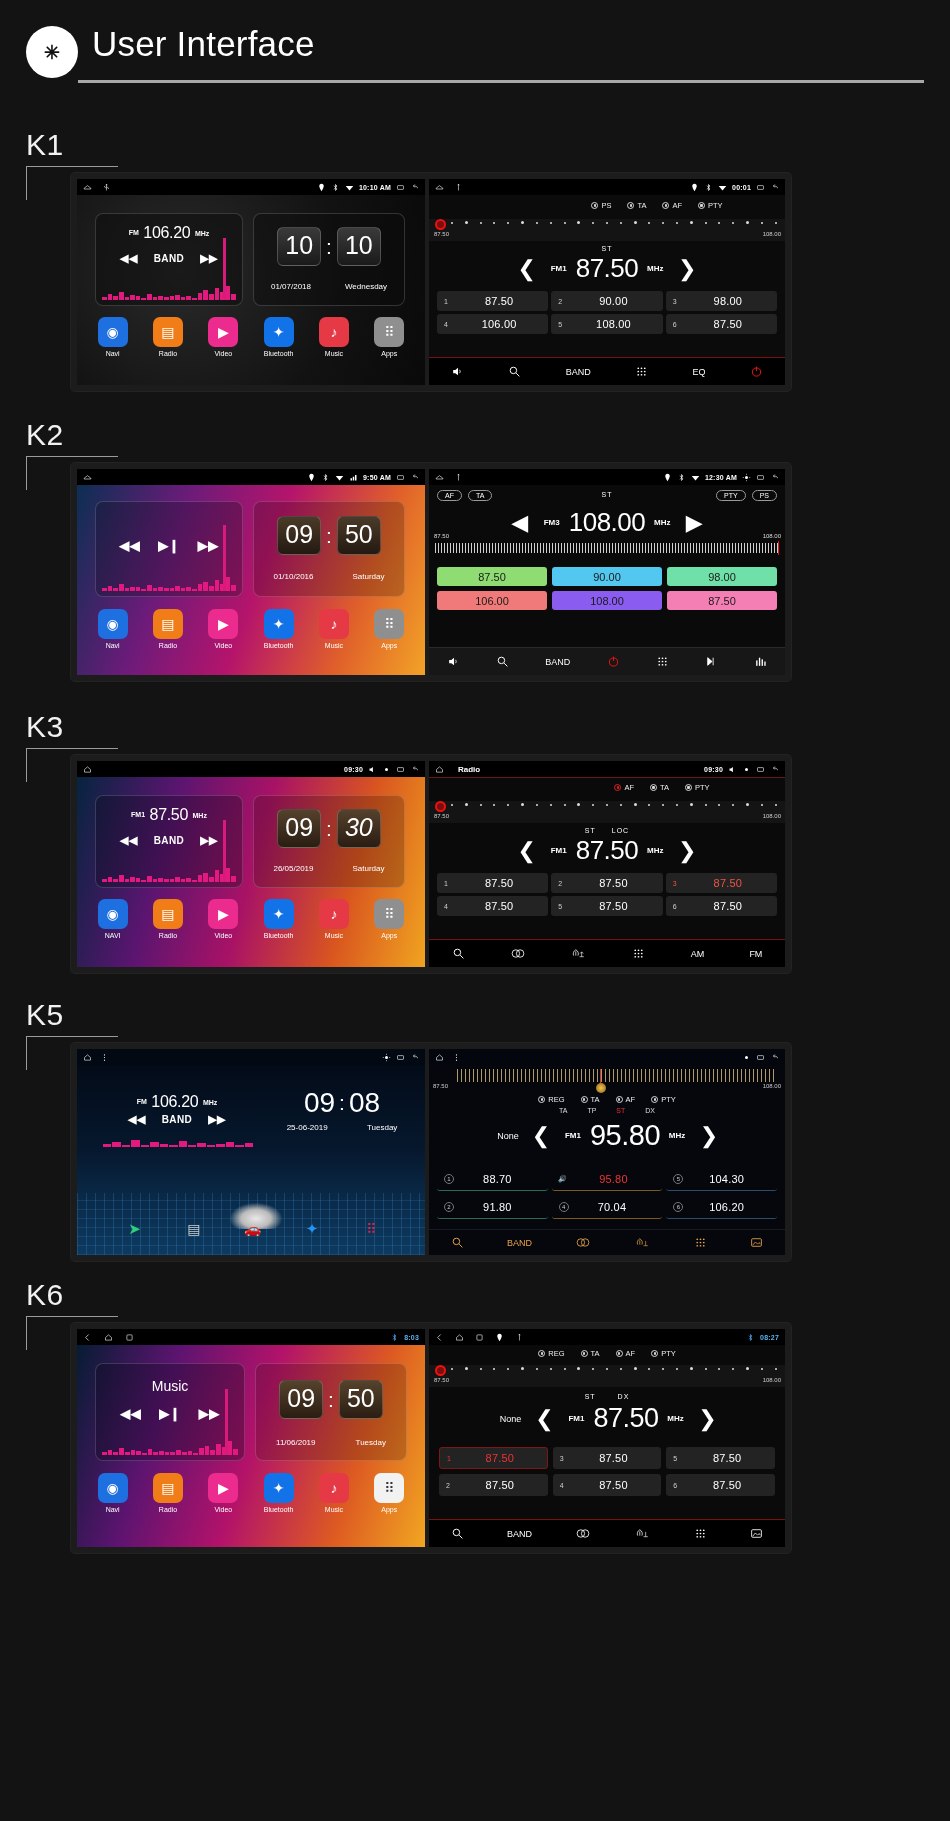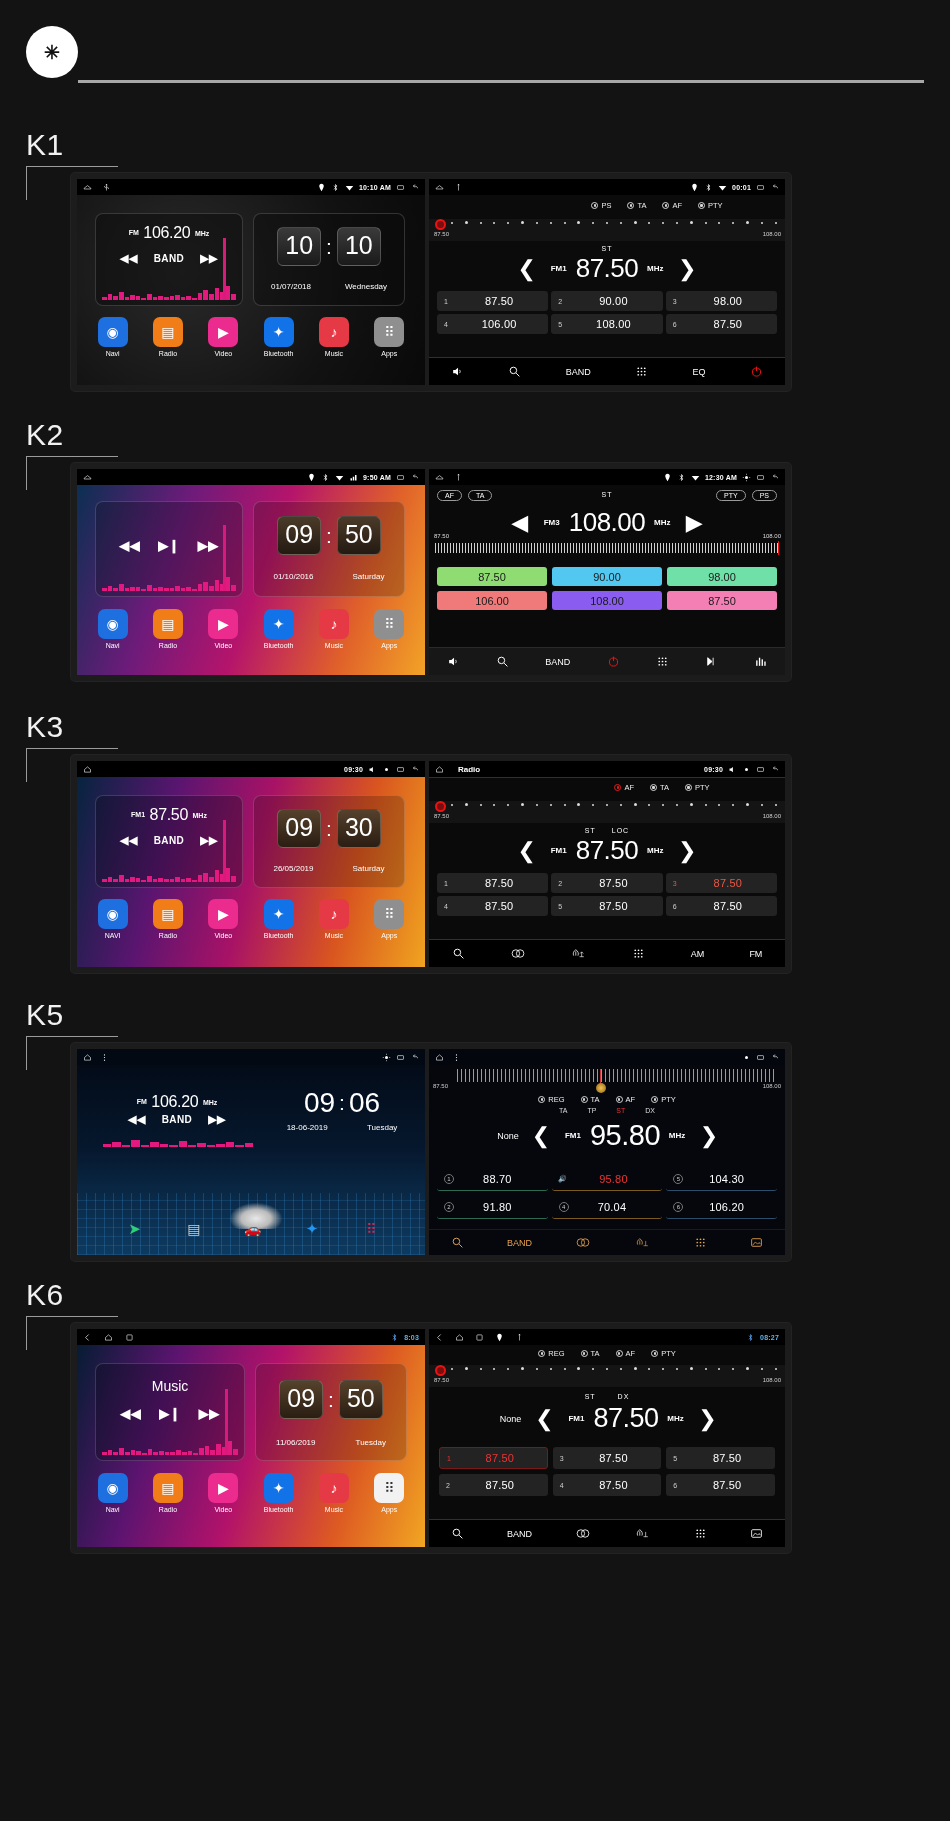--- a/index.html
+++ b/index.html
@@ -161,20 +161,21 @@
 
   .sep-line { position:absolute; background:#6d1414; height:1px; left:0; right:0; }
 </style>
 </head>
 <body>
 
 <div class="header">
   <div class="hdr-badge">
     <span>✳</span>
   </div>
+  <div class="hdr-title">User Interface</div>
   <div class="hdr-rule"></div>
 </div>
 
 <div class="section" style="left:26px; top:128px;">
   <div class="sec-label">K1</div>
   <div class="sec-bracket" style="left:0px; top:38px; width:92px; height:34px;"></div>
 
   <div class="panel-card" style="left:45px; top:45px; width:720px; height:218px;">
 
     <div class="screen" style="left:6px; top:6px; width:348px; height:206px; background:#0d0d0d;">
@@ -759,21 +760,21 @@
               <i style="height:88%"></i>
               <i style="height:38%"></i>
           </div>
           <div class="spire" style="right:16px; bottom:5px; height:62px;"></div>
         </div>
 
         <div class="widget" style="left:176px; top:18px; width:152px; height:93px; background:rgba(25,10,0,.22);">
           <div class="clockbox" style="top:13px;">
             <span class="cnum" style="background:linear-gradient(#55412c,#2a1d12);">09</span>
             <span class="ccolon">:</span>
-            <span class="cnum" style="background:linear-gradient(#55412c,#2a1d12);">30</span>
+            <span class="cnum" style="background:linear-gradient(#55412c,#2a1d12);font-style:italic;">30</span>
           </div>
           <div class="datebar" style="top:68px;">
             <span>26/05/2019</span>
             <span>Saturday</span>
           </div>
         </div>
 
         <div class="dock" style="top:122px; padding:0 8px;">
           <div class="app">
               <div class="appicon" style="background:#1e6fe0;">◉</div>
@@ -1017,24 +1018,24 @@
             <i style="height:22%"></i>
           <i style="height:32%"></i>
             <i style="height:50%"></i>
             <i style="height:24%"></i>
             <i style="height:38%"></i>
         </div>
 
         <div class="clockbox" style="top:22px; left:190px; width:150px; justify-content:center; gap:4px;">
           <span style="font-size:28px;">09</span>
           <span class="ccolon">:</span>
-          <span style="font-size:28px;">06</span>
+          <span style="font-size:28px;">08</span>
         </div>
         <div class="datebar" style="top:58px; left:190px; width:150px;">
-          <span>18-06-2019</span>
+          <span>25-06-2019</span>
           <span>Tuesday</span>
         </div>
 
         <div class="dock" style="bottom:8px; padding:0 26px;">
           <div class="app" style="width:26px;">
               <div class="appicon" style="background:none; color:#2ecf7a; font-size:15px;">➤</div>
             </div>
           <div class="app" style="width:26px;">
               <div class="appicon" style="background:none; color:#cfcfcf; font-size:14px;">▤</div>
             </div>

